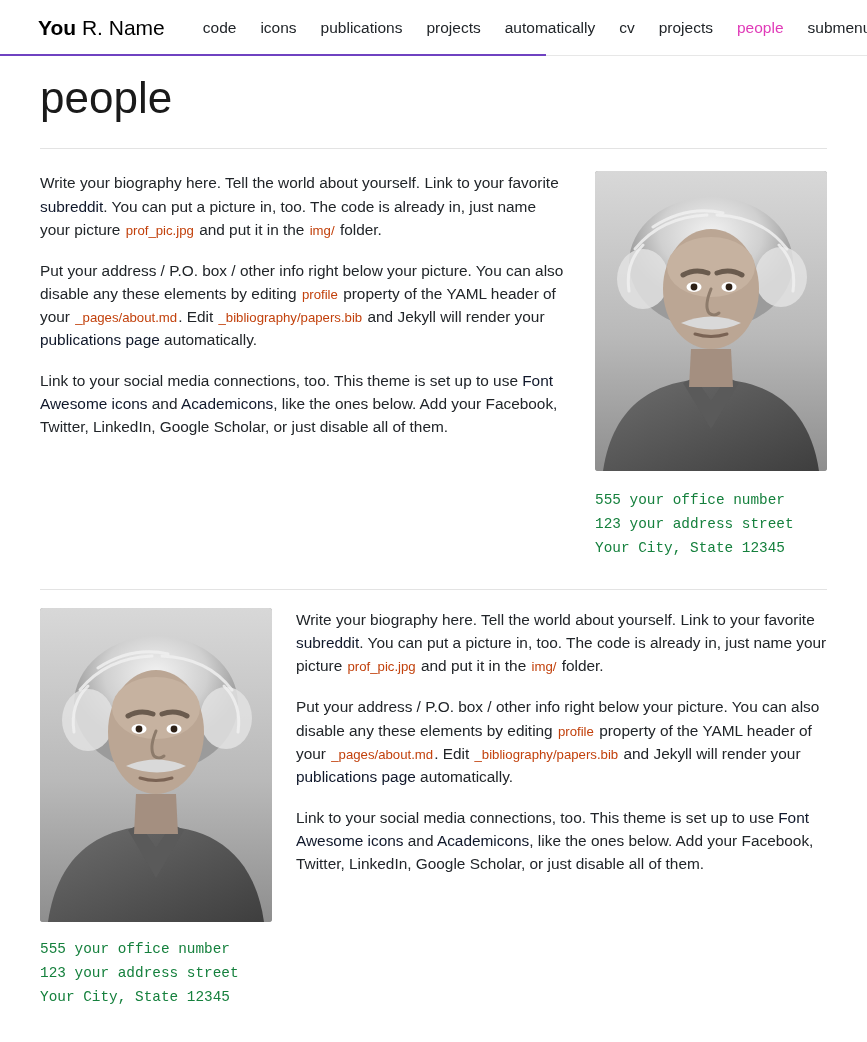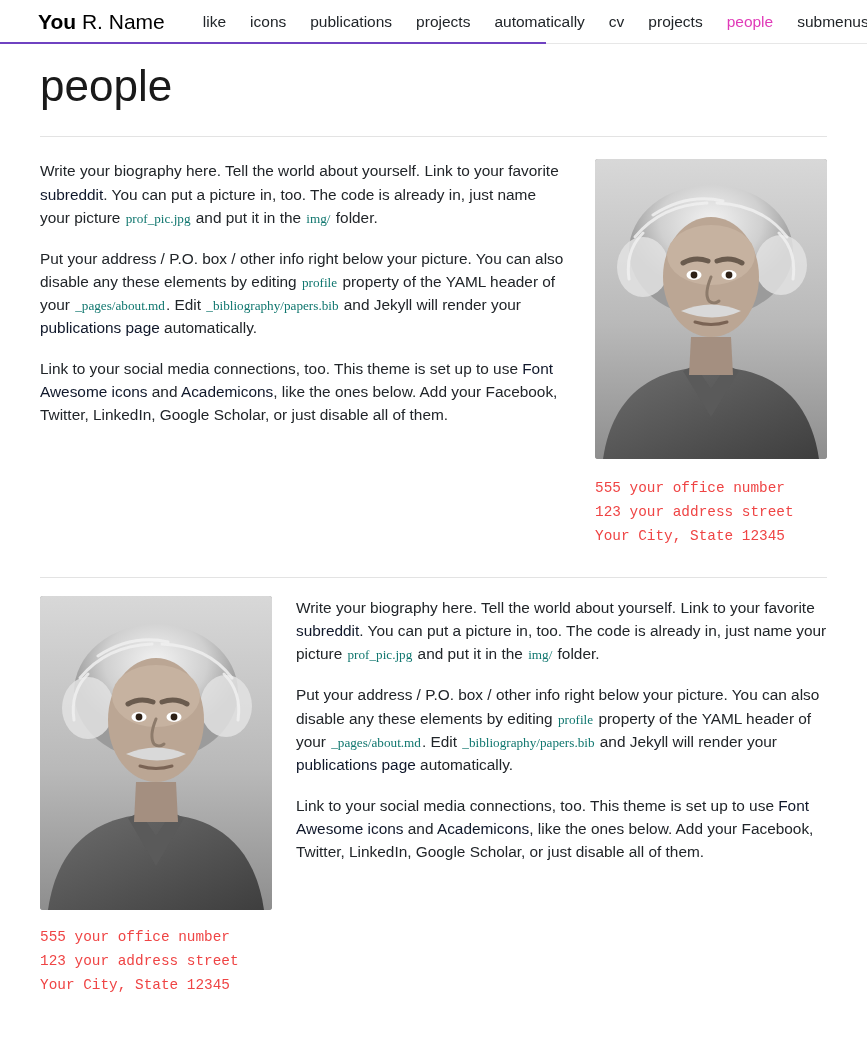--- a/index.html
+++ b/index.html
@@ -13,21 +13,21 @@
   body {
     width: 867px;
     min-height: 1042px;
     overflow: hidden;
   }
 
   
   .navbar {
     display: flex;
     align-items: center;
-    height: 44px;
+    height: 56px;
     padding: 0 28px 0 38px;
     position: relative;
   }
   .brand {
     font-size: 21px;
     color: #000;
     text-decoration: none;
     margin-right: 26px;
     white-space: nowrap;
   }
@@ -111,42 +111,42 @@
     color: #212529;
     margin: 0 0 18px 0;
   }
   p.body-text:last-child { margin-bottom: 0; }
 
   a.link {
     color: #0f172a;
     text-decoration: none;
   }
   code.inline {
-    font-family: Liberation Serif, serif;
+    font-family: Liberation Sans, sans-serif;
     font-size: 13.2px;
-    color: #0f766e;
+    color: #c2410c;
     background: transparent;
     padding: 0 1px;
   }
 
   .photo {
     width: 232px;
     height: 300px;
     display: block;
     border-radius: 3px;
     overflow: hidden;
     background: #9a9a9a;
   }
   .photo svg { display: block; width: 100%; height: 100%; }
 
   .address {
     font-family: "Liberation Mono", monospace;
     font-size: 14.4px;
     line-height: 1.66;
-    color: #ef4444;
+    color: #15803d;
     margin-top: 18px;
     white-space: pre;
   }
   .address-left {
     margin-top: 16px;
   }
 
   .section-2 {
     padding: 0 40px 0 40px;
     display: flex;
@@ -165,21 +165,21 @@
   .right-text { flex: 1; min-width: 0; padding-left: 8px; }
 </style>
 </head>
 <body>
 
 <div class="navbar">
   <a class="brand" href="#">
     <span class="brand-strong">You</span><span class="brand-rest"> R. Name</span>
   </a>
   <div class="nav-links">
-    <a class="nav-link" href="#">like</a>
+    <a class="nav-link" href="#">code</a>
     <a class="nav-link" href="#">icons</a>
     <a class="nav-link" href="#">publications</a>
     <a class="nav-link" href="#">projects</a>
     <a class="nav-link" href="#">automatically</a>
     <a class="nav-link" href="#">cv</a>
     <a class="nav-link" href="#">projects</a>
     <a class="nav-link active" href="#">people</a>
     <a class="nav-link dropdown" href="#">submenus</a>
   </div>
 

